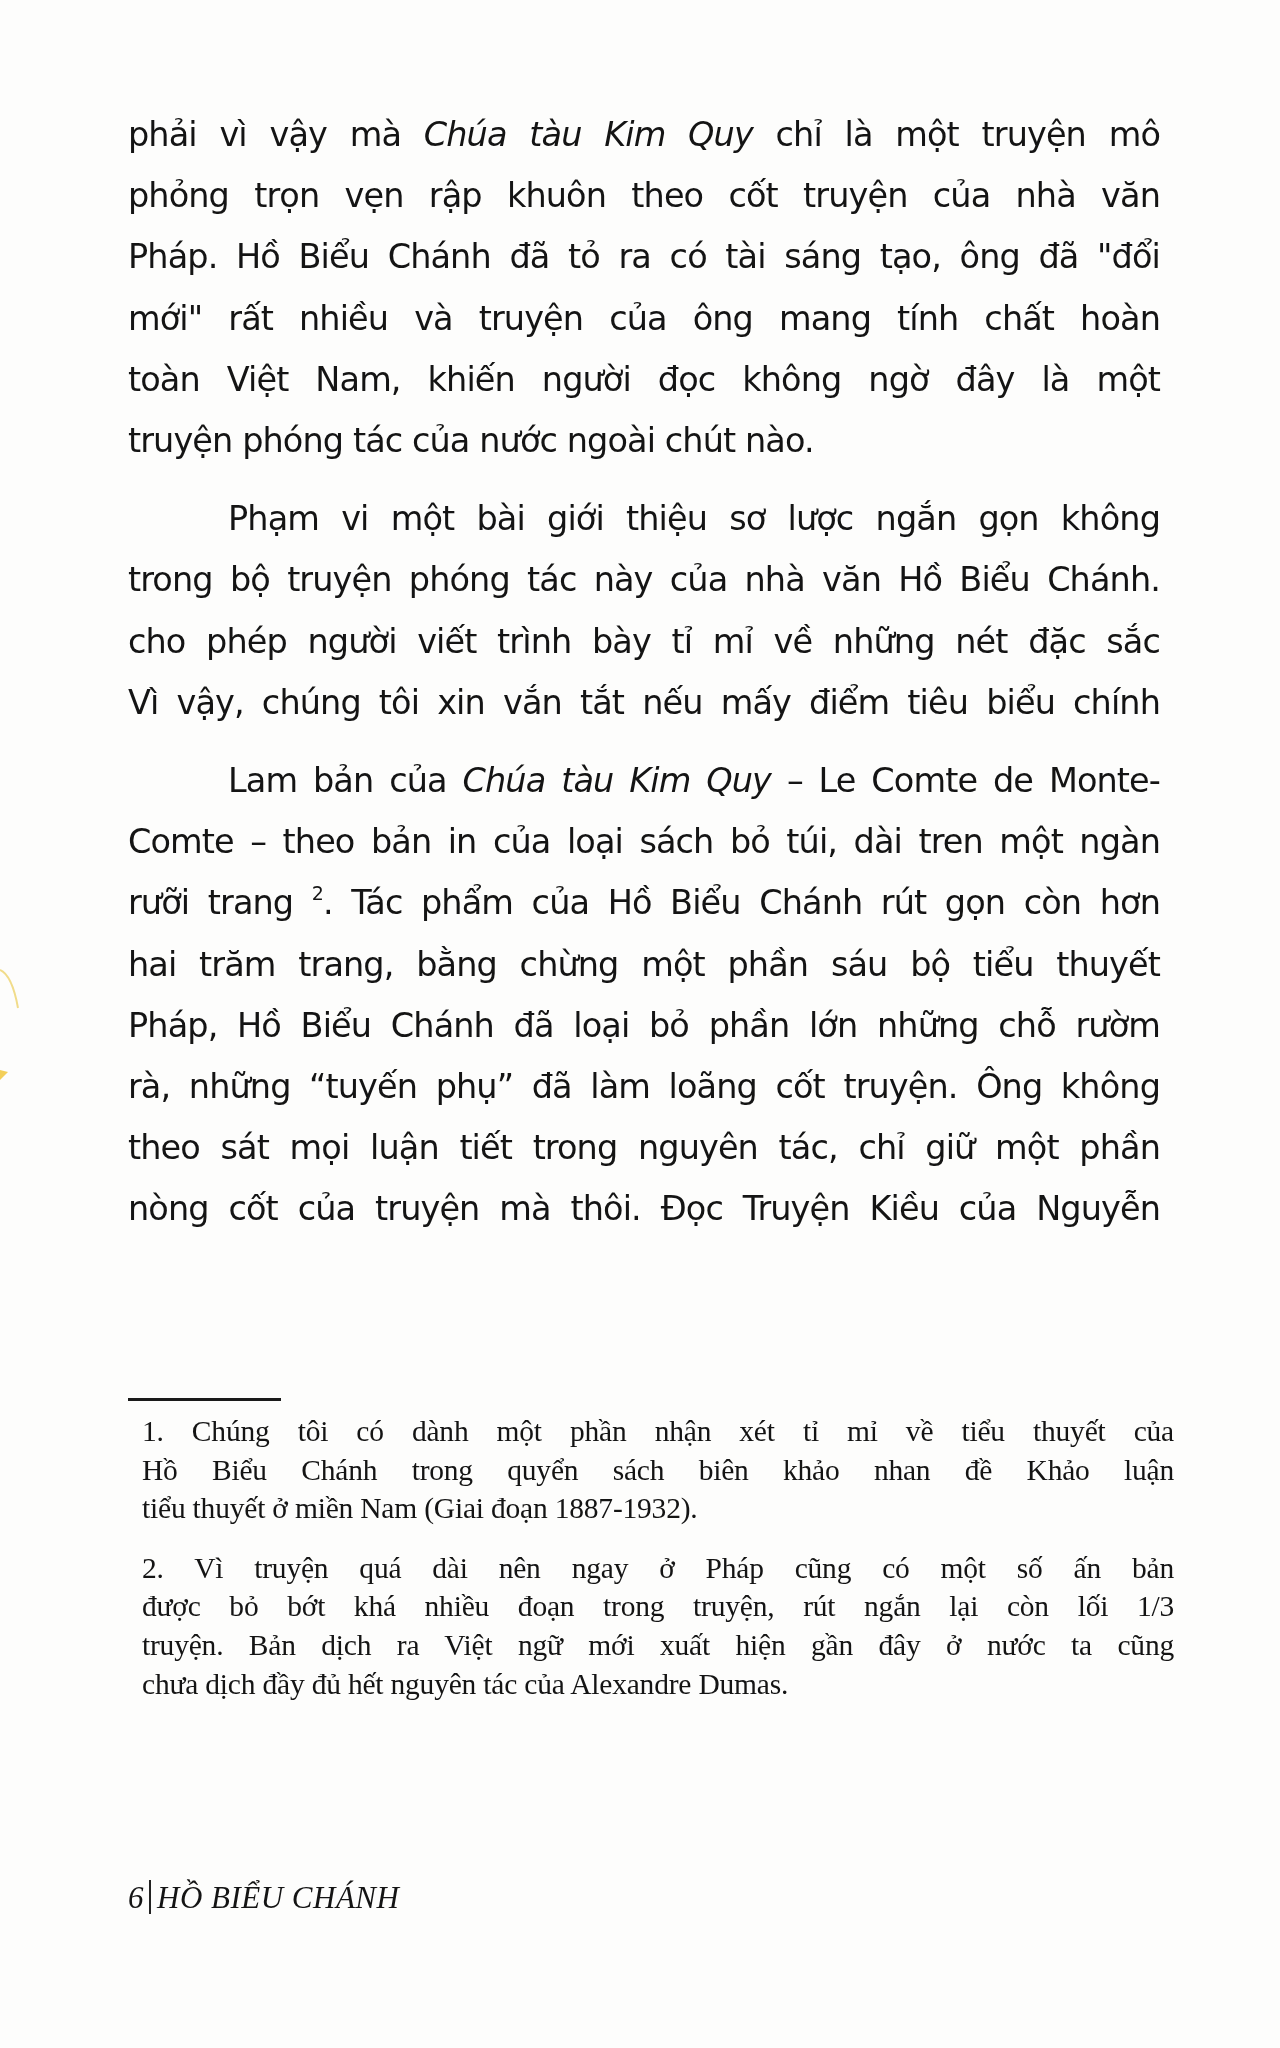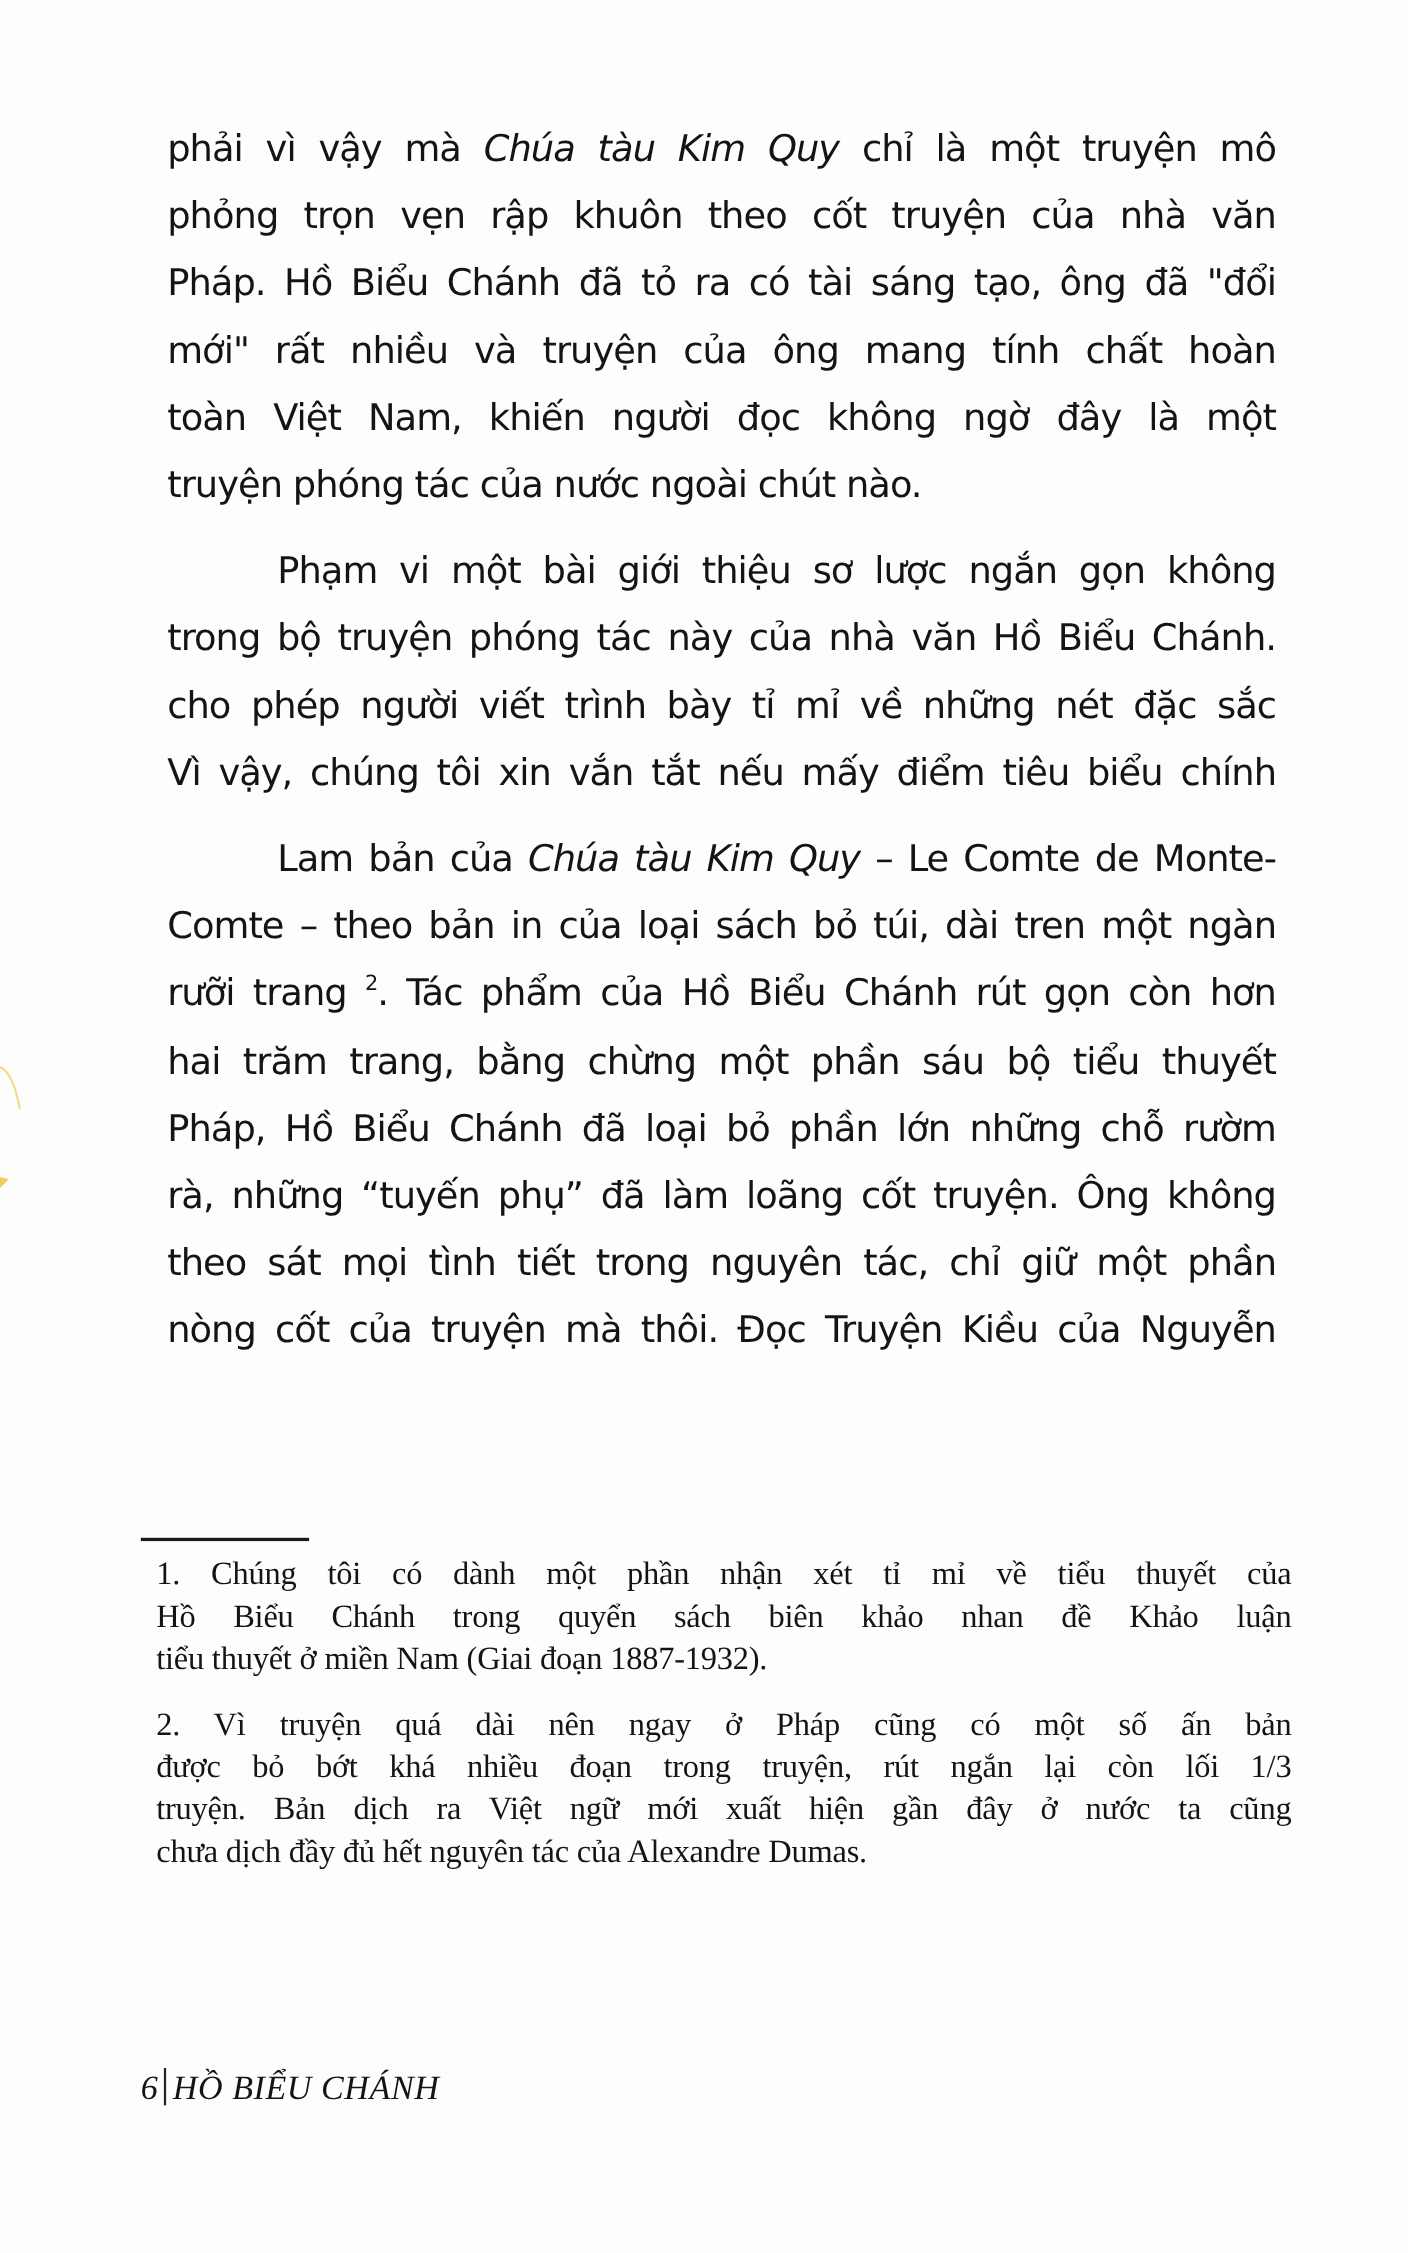--- a/index.html
+++ b/index.html
@@ -10,21 +10,21 @@
   }
   .page { position: absolute; left: 0; top: 0; width: 1280px; height: 2048px; }
   .body-text {
     position: absolute; left: 128px; top: 104px; width: 1032px;
     font-family: "DejaVu Sans", sans-serif;
     font-size: 33.5px; line-height: 61.2px;
     letter-spacing: -0.9px;
     text-align: justify;
     -webkit-font-smoothing: antialiased;
   }
-  .body-text .line { display: block; white-space: nowrap; text-align-last: justify; text-align: justify; margin-left: 24px; }
+  .body-text .line { display: block; white-space: nowrap; text-align-last: justify; text-align: justify; }
   .body-text .line.last { text-align-last: left; }
   .body-text .indent { padding-left: 100px; }
   .para-gap { height: 17px; }
   .body-text i { font-style: italic; }
   .body-text sup { font-size: 19px; line-height: 0; vertical-align: 14px; }
   .rule { position: absolute; left: 128px; top: 1398px; width: 153px; height: 3px; background: #1a1a1a; }
   .notes {
     position: absolute; left: 142px; top: 1412px; width: 1032px;
     font-family: "Liberation Serif", serif;
     font-size: 29.5px; line-height: 38.6px;
@@ -70,21 +70,21 @@
         <span class="line">Vì vậy, chúng tôi xin vắn tắt nếu mấy điểm tiêu biểu chính</span>
       </div>
       <div class="para-gap"></div>
       <div>
         <span class="line indent">Lam bản của <i>Chúa tàu Kim Quy</i> – Le Comte de Monte-</span>
         <span class="line">Comte – theo bản in của loại sách bỏ túi, dài tren một ngàn</span>
         <span class="line">rưỡi trang <sup>2</sup>. Tác phẩm của Hồ Biểu Chánh rút gọn còn hơn</span>
         <span class="line">hai trăm trang, bằng chừng một phần sáu bộ tiểu thuyết</span>
         <span class="line">Pháp, Hồ Biểu Chánh đã loại bỏ phần lớn những chỗ rườm</span>
         <span class="line">rà, những “tuyến phụ” đã làm loãng cốt truyện. Ông không</span>
-        <span class="line">theo sát mọi tình tiết trong nguyên tác, chỉ giữ một phần</span>
+        <span class="line">theo sát mọi luận tiết trong nguyên tác, chỉ giữ một phần</span>
         <span class="line">nòng cốt của truyện mà thôi. Đọc Truyện Kiều của Nguyễn</span>
       </div>
     </div>
 
   <div class="rule"></div>
 
   <div class="notes" id="notes">
       <div>
         <span class="line">1. Chúng tôi có dành một phần nhận xét tỉ mỉ về tiểu thuyết của</span>
         <span class="line">Hồ Biểu Chánh trong quyển sách biên khảo nhan đề Khảo luận</span>

